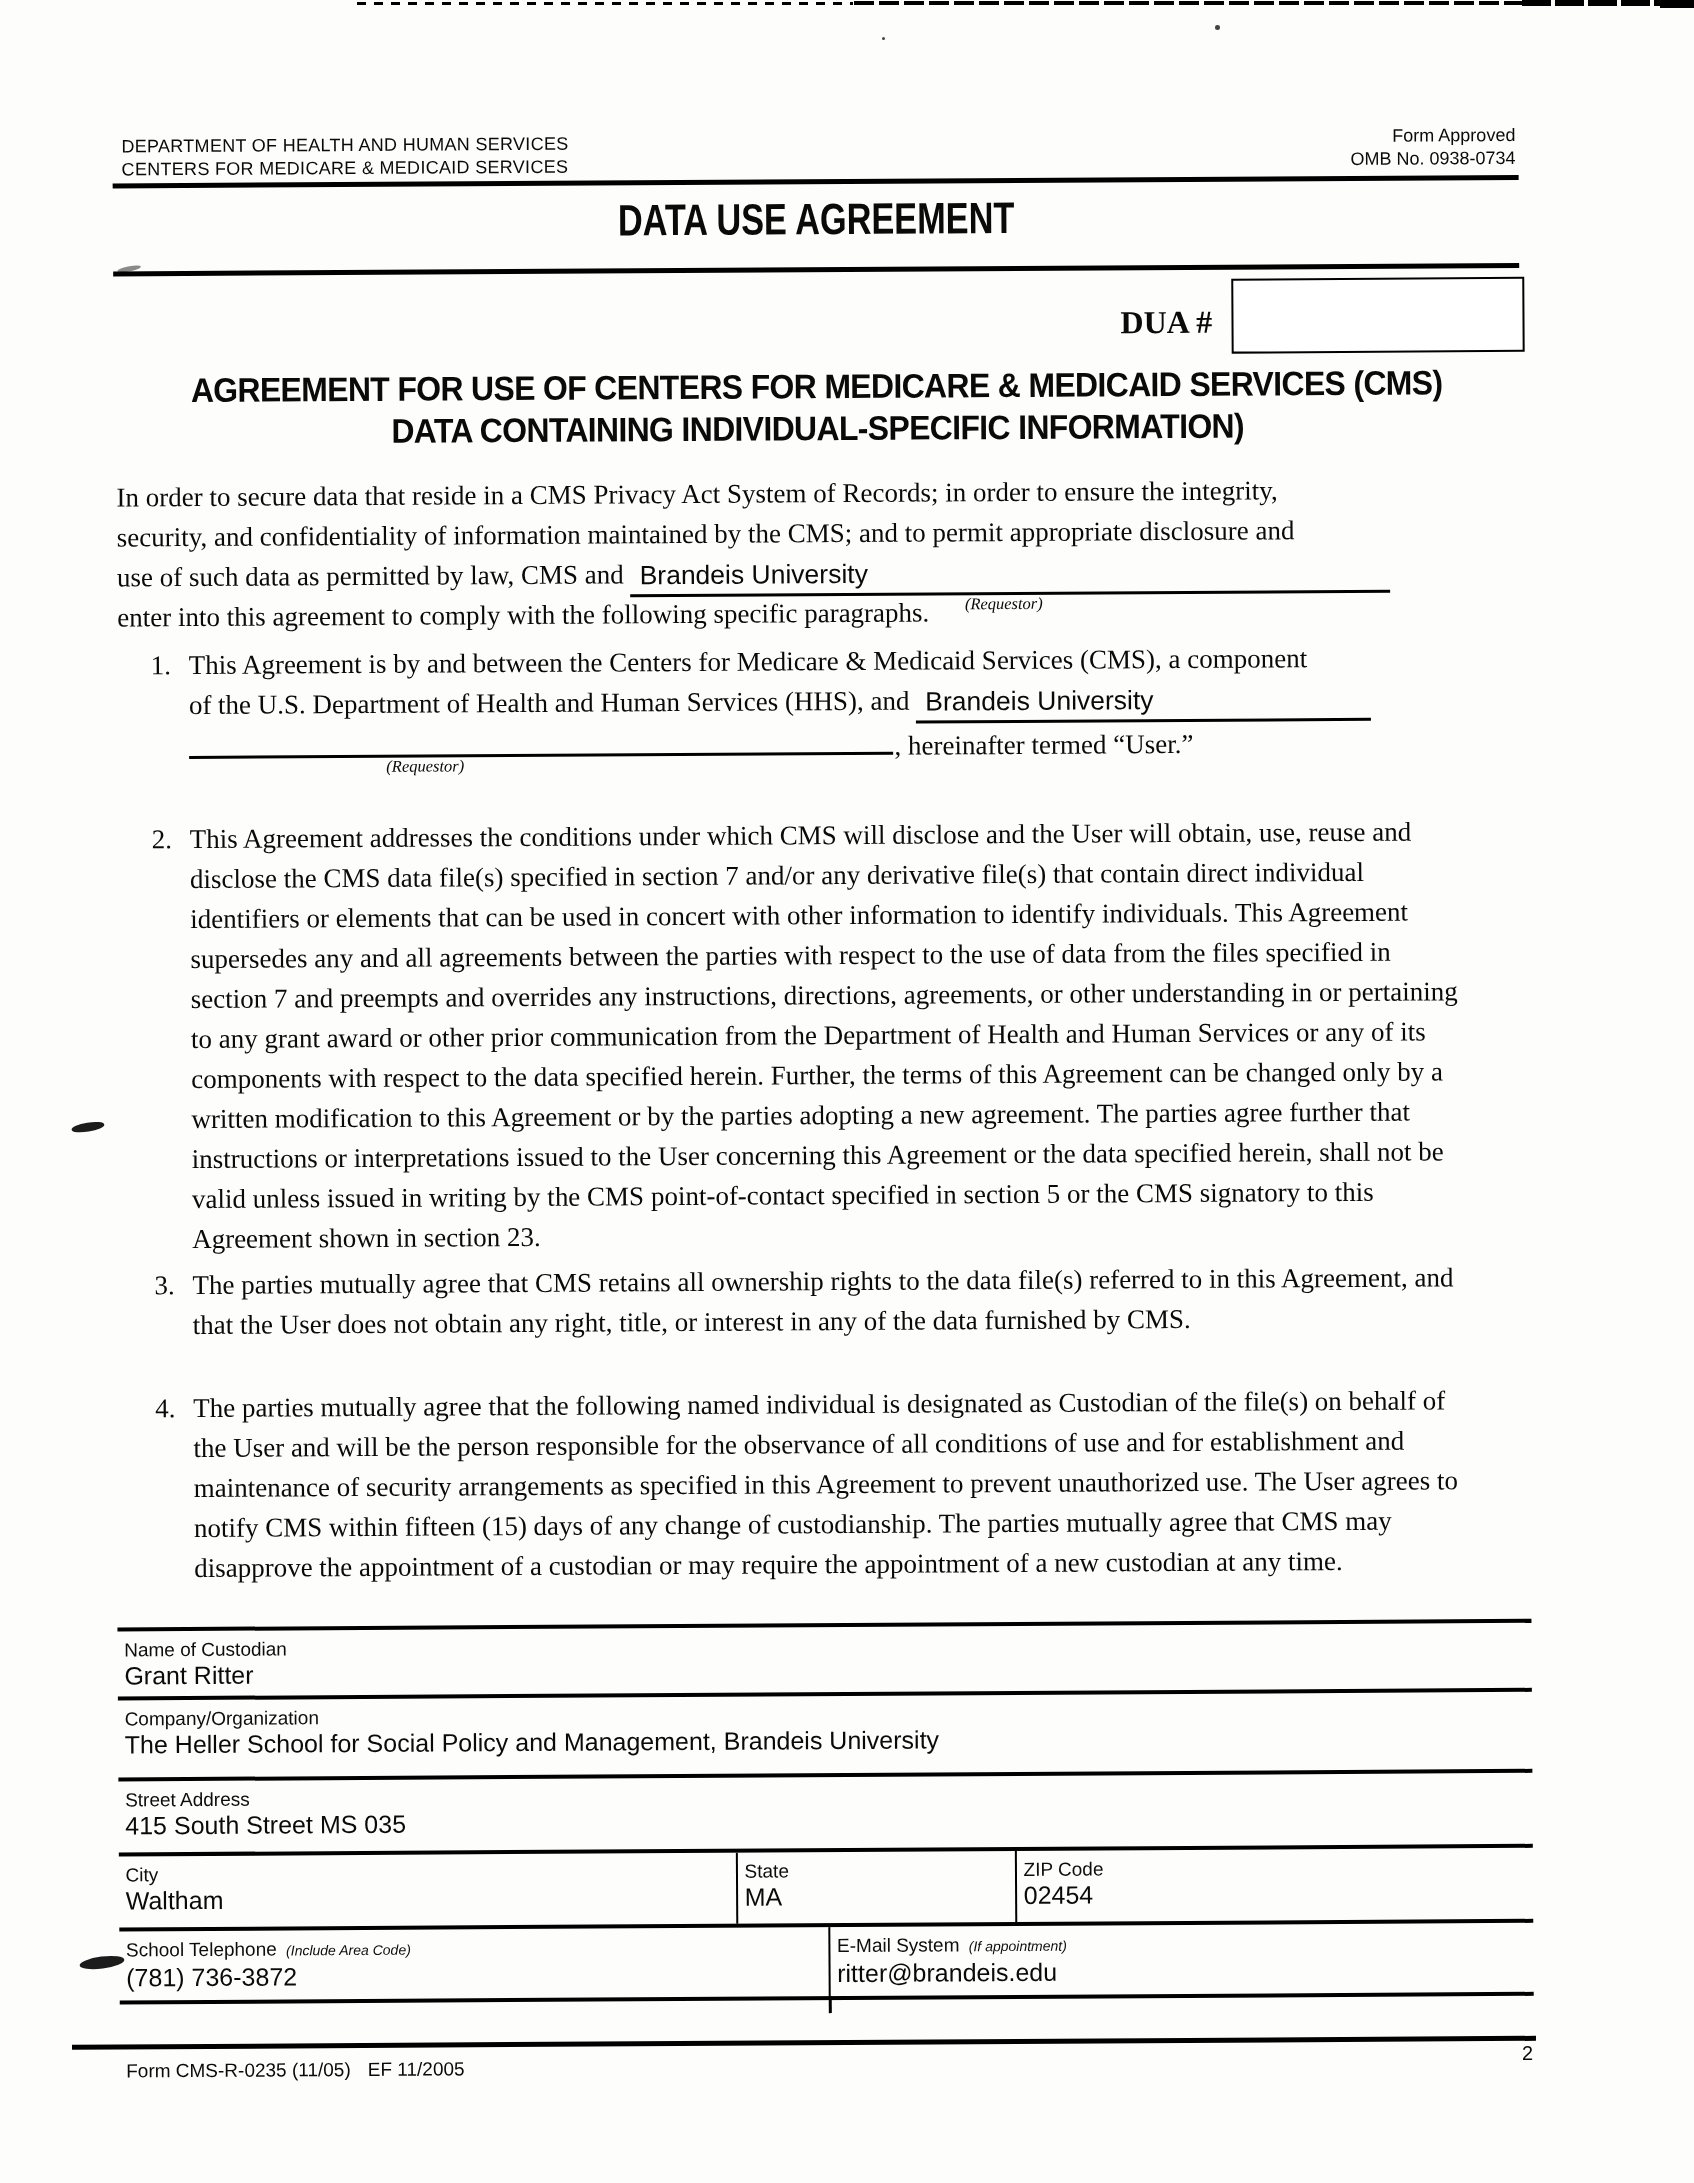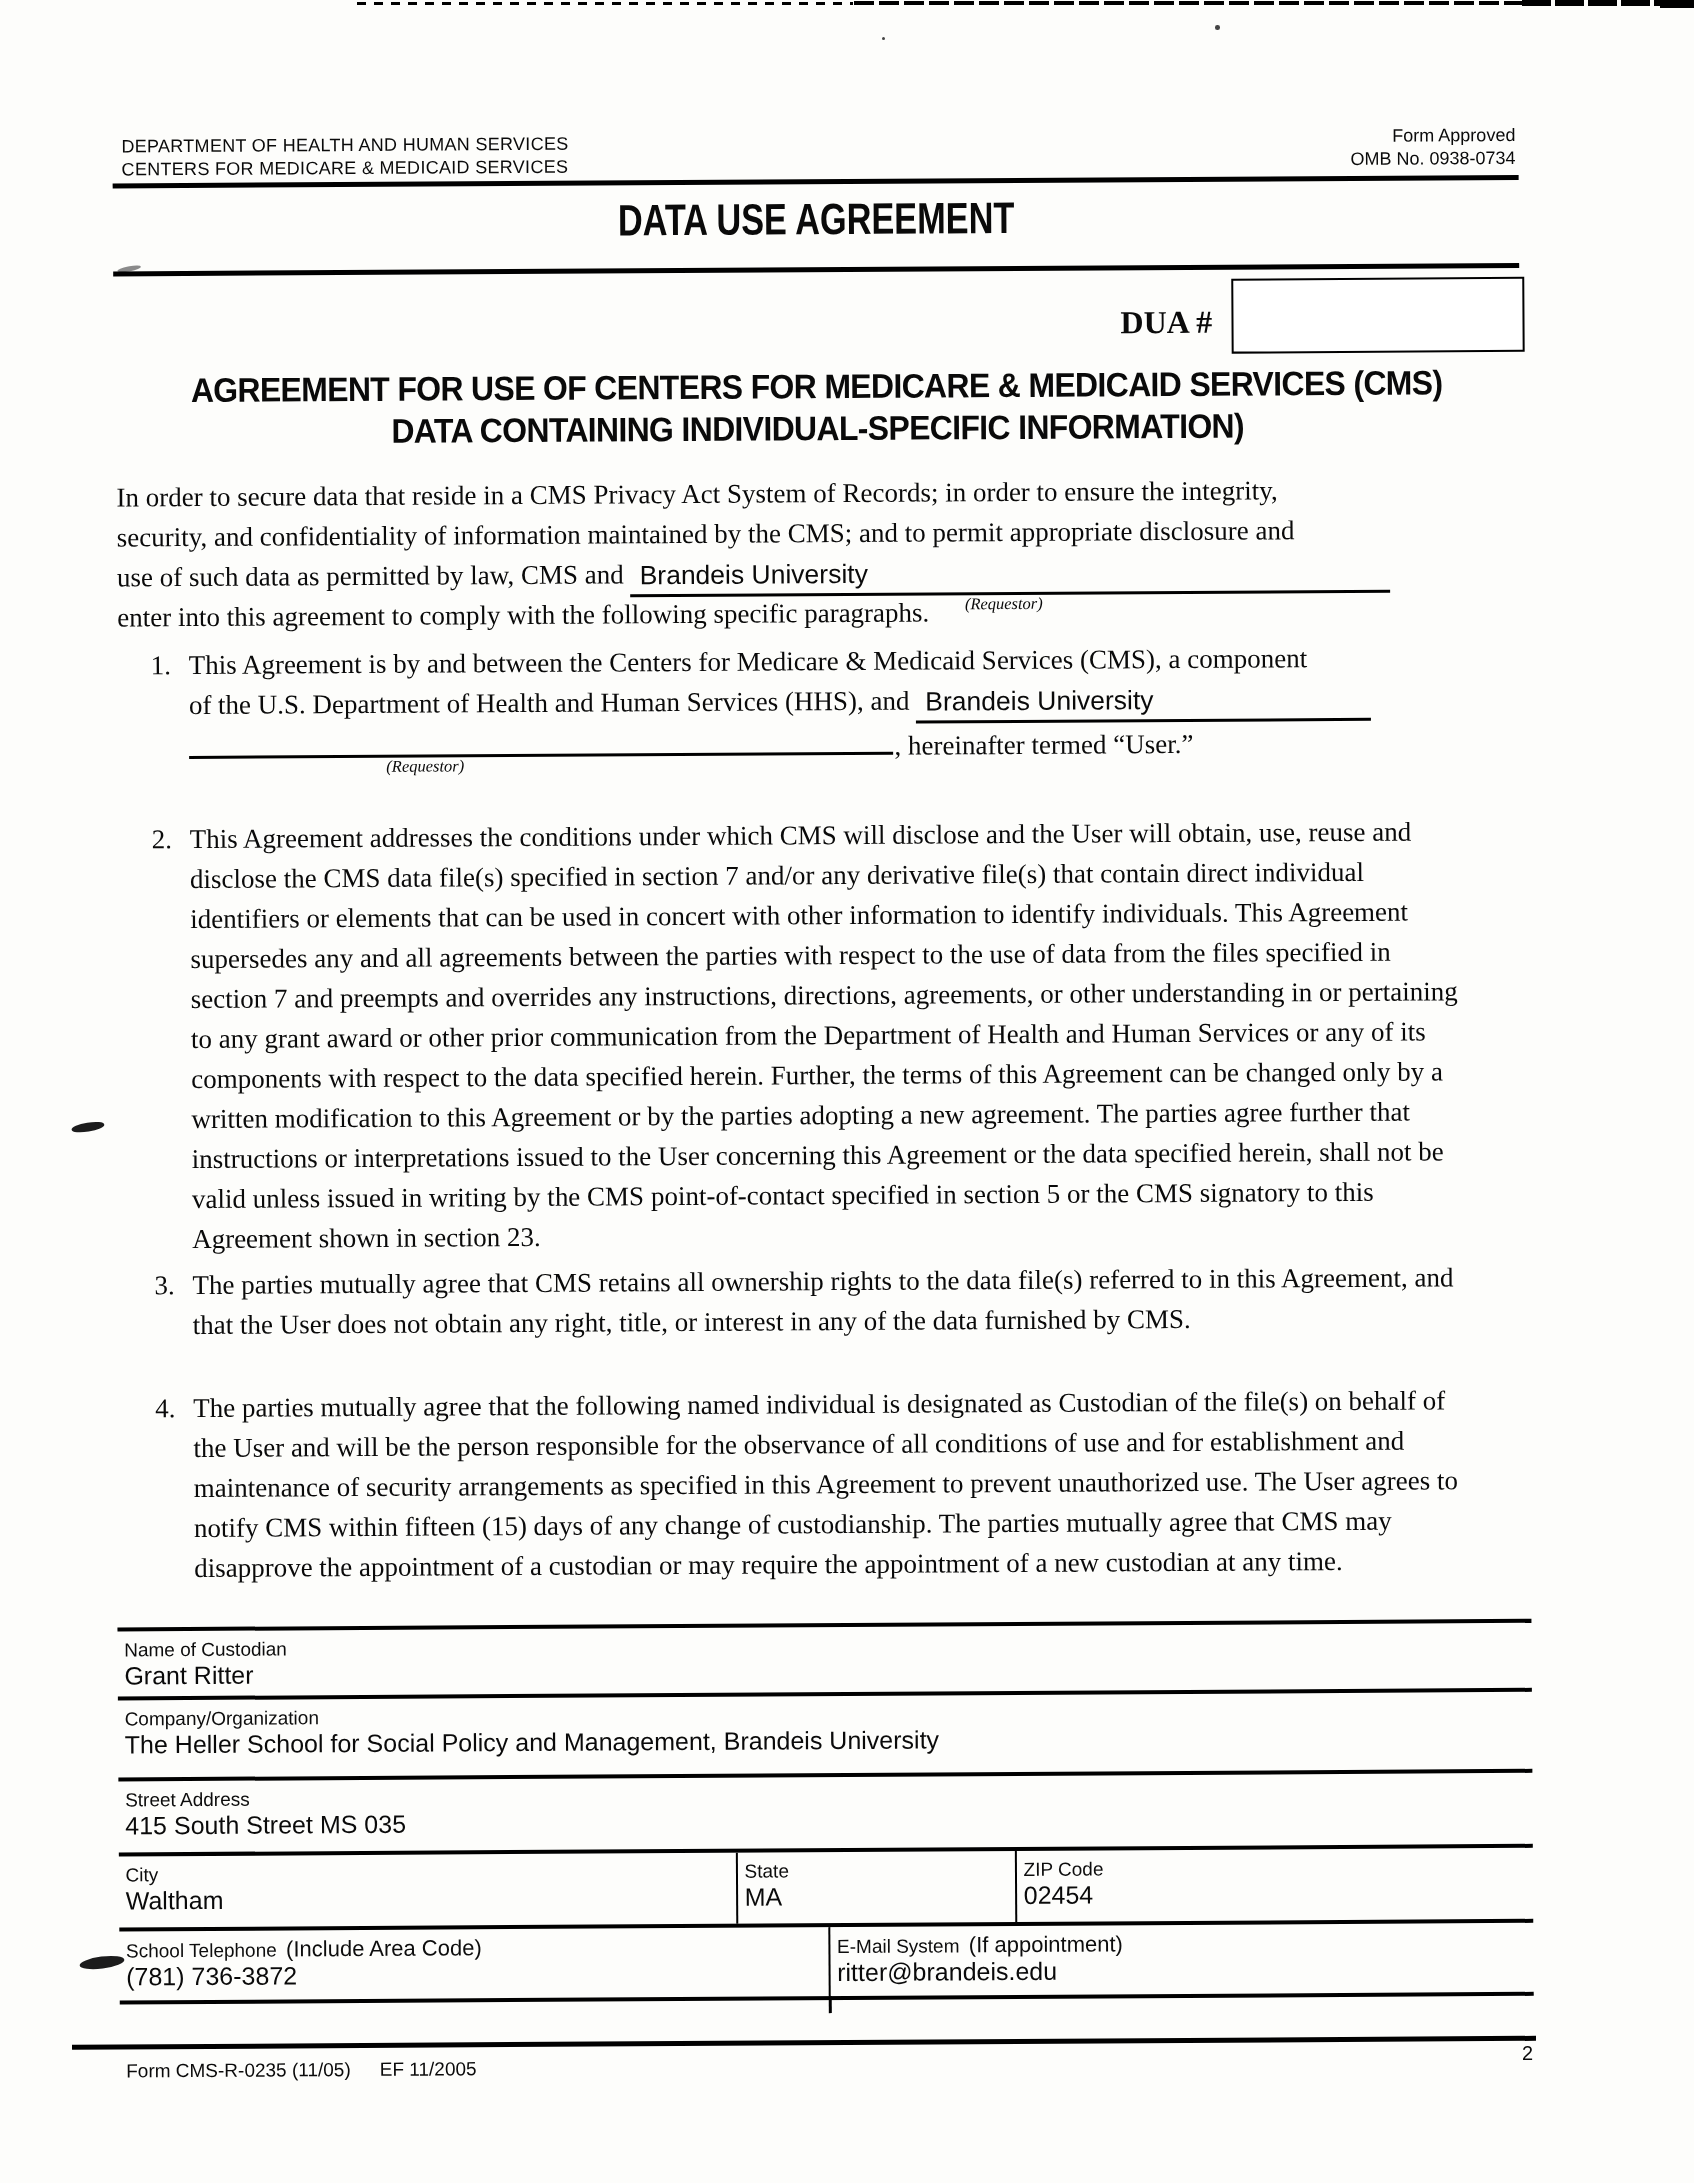--- a/index.html
+++ b/index.html
@@ -66,32 +66,32 @@
 
   
   .fields{position:absolute;left:114px;top:1623px;width:1414px;
     font-family:"Liberation Sans",sans-serif;}
   .frow{border-top:4px solid #000;position:relative;}
   .frow.last{border-bottom:4px solid #000;}
   .r1{height:65px;} .r2{height:77px;} .r3{height:71px;} .r4{height:71px;} .r5{height:69px;}
   .fpad{padding:8px 0 0 6.6px;}
   .flabel{font-size:19px;line-height:21px;color:#0d0d0d;}
   .fvalue{font-size:25px;line-height:28px;margin-top:0.7px;}
-  .note{font-size:22px;margin-left:9.3px;text-align:right;}
+  .note{font-style:italic;font-size:14px;margin-left:9.3px;text-align:right;}
   .cols{display:flex;height:100%;}
   .fcell{height:100%;box-sizing:border-box;}
   .c-city{width:617px;} .c-state{width:279px;} .c-zip{flex:1;}
   .c-phone{width:709px;} .c-email{flex:1;}
   .bl4{border-left:2.6px solid #000;}
   .divider-tail{position:absolute;left:709px;bottom:-17px;width:2.6px;height:17px;background:#000;}
 
   .footer-rule{position:absolute;left:66px;top:2040px;width:1464px;height:4.6px;background:#000;}
   .footer{position:absolute;left:120px;top:2056px;
     font-family:"Liberation Sans",sans-serif;font-size:19px;}
-  .footer .ef{margin-left:29px;text-align:right;}
+  .footer .ef{margin-left:17px;text-align:right;}
   .pagenum{position:absolute;right:167px;top:2046px;
     font-family:"Liberation Sans",sans-serif;font-size:20px;}
 </style>
 </head>
 <body>
 
 <div class="page">
 
   <div class="dashstrip ds1"></div>
   <div class="dashstrip ds2"></div>

